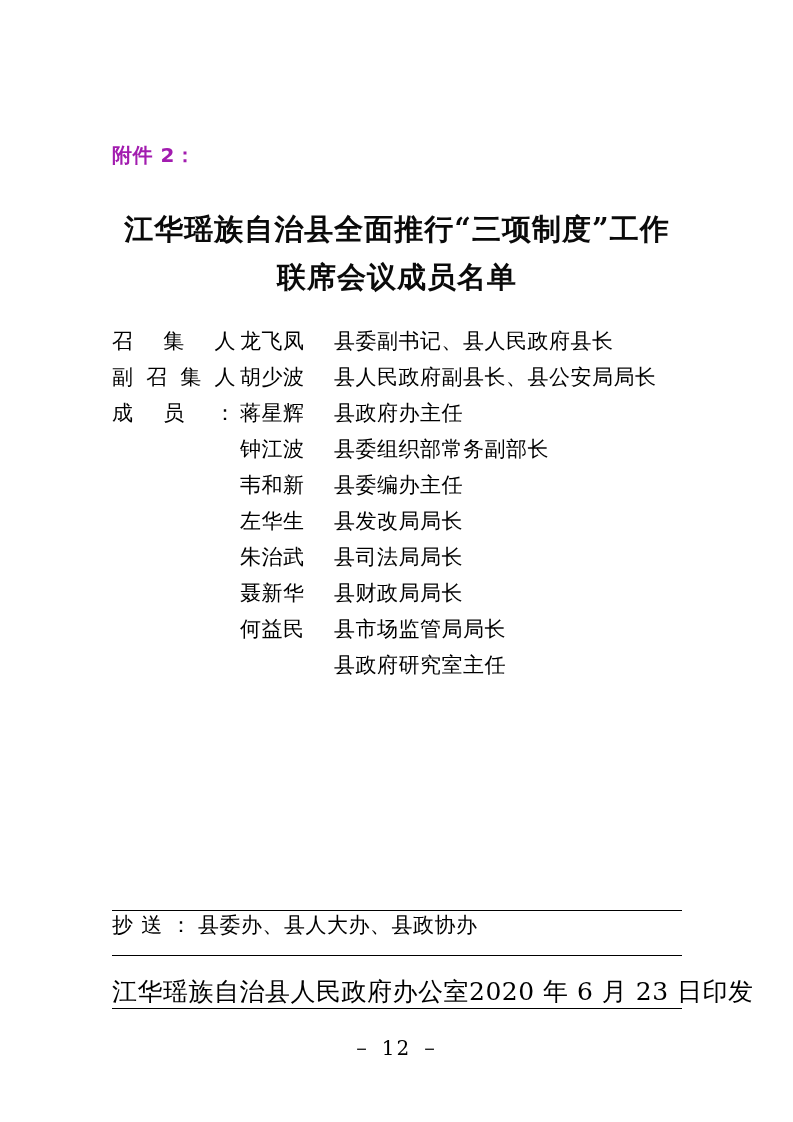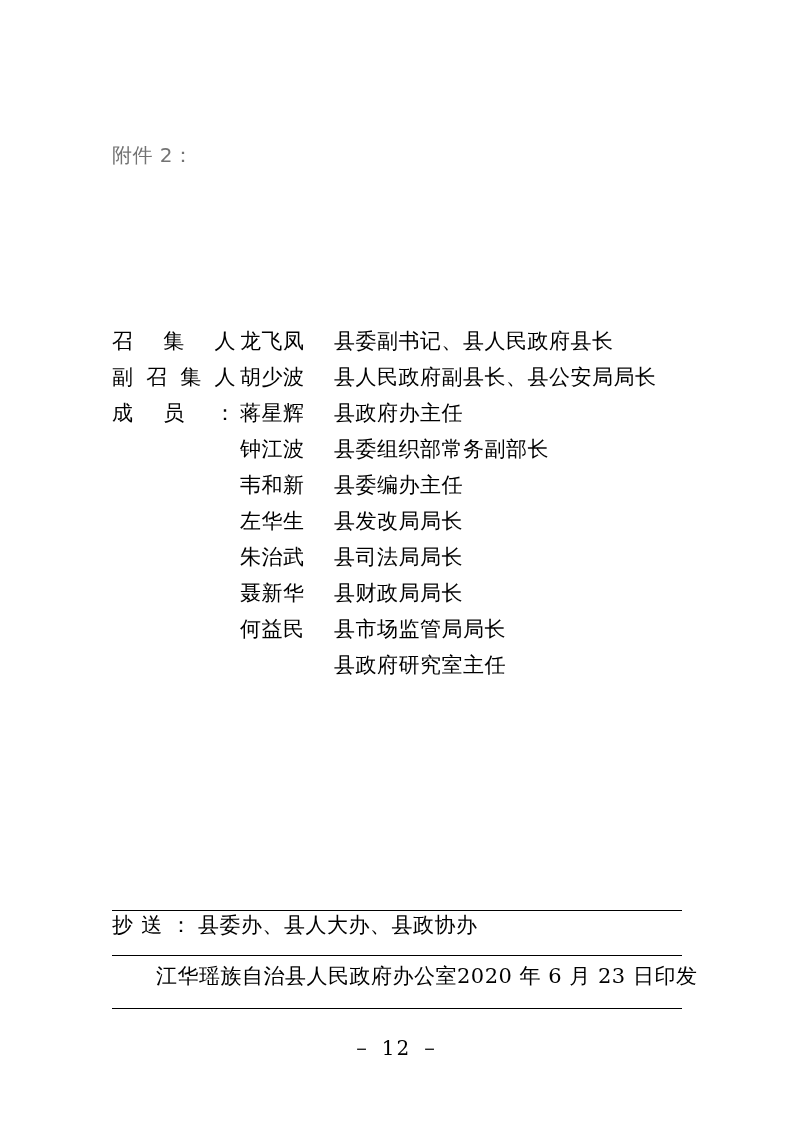--- a/index.html
+++ b/index.html
@@ -20,23 +20,23 @@
     left: 0; top: 0;
     width: 793px;
     height: 1122px;
   }
   .attach-label {
     position: absolute;
     left: 112px;
     top: 142px;
     font-family: "DejaVu Sans", "Liberation Sans", sans-serif;
     font-size: 20px;
-    font-weight: 400;
-    letter-spacing: 0.5px;
-    color: #737373;
+    font-weight: 700;
+    letter-spacing: 0.5px;
+    color: #a21caf;
     text-align: center;
   }
   .doc-title {
     position: absolute;
     left: 112px;
     top: 205px;
     width: 570px;
     text-align: center;
     font-family: "DejaVu Serif", "Liberation Serif", serif;
     font-size: 29px;
@@ -108,26 +108,25 @@
     text-align-last: justify;
     padding-right: 6px;
     box-sizing: border-box;
   }
   .cc-body {
     flex: 1 1 auto;
   }
   .issuer-line {
     display: flex;
     justify-content: space-between;
-    align-items: flex-start;
-    font-size: 21px;
+    align-items: flex-end;
+    font-size: 25px;
     height: 46px;
     letter-spacing: 0.5px;
     padding-top: 6px;
-    margin-left: 44px;
   }
   .issuer-office {
     white-space: nowrap;
   }
   .issuer-date {
     white-space: nowrap;
     padding-right: 6px;
   }
   .page-number {
     position: absolute;
@@ -139,20 +138,24 @@
     letter-spacing: 2px;
   }
 </style>
 </head>
 <body>
 
 <div class="page">
 
   <div class="attach-label">附件 2：</div>
 
+  <div class="doc-title">
+    <span class="line1">江华瑶族自治县全面推行“三项制度”工作</span>
+    <span class="line2">联席会议成员名单</span>
+  </div>
 
   <div class="roster">
 
     <div class="row">
       <span class="role">召集人</span>
       <span class="name">龙飞凤</span>
       <span class="post">县委副书记、县人民政府县长</span>
     </div>
 
     <div class="row">

